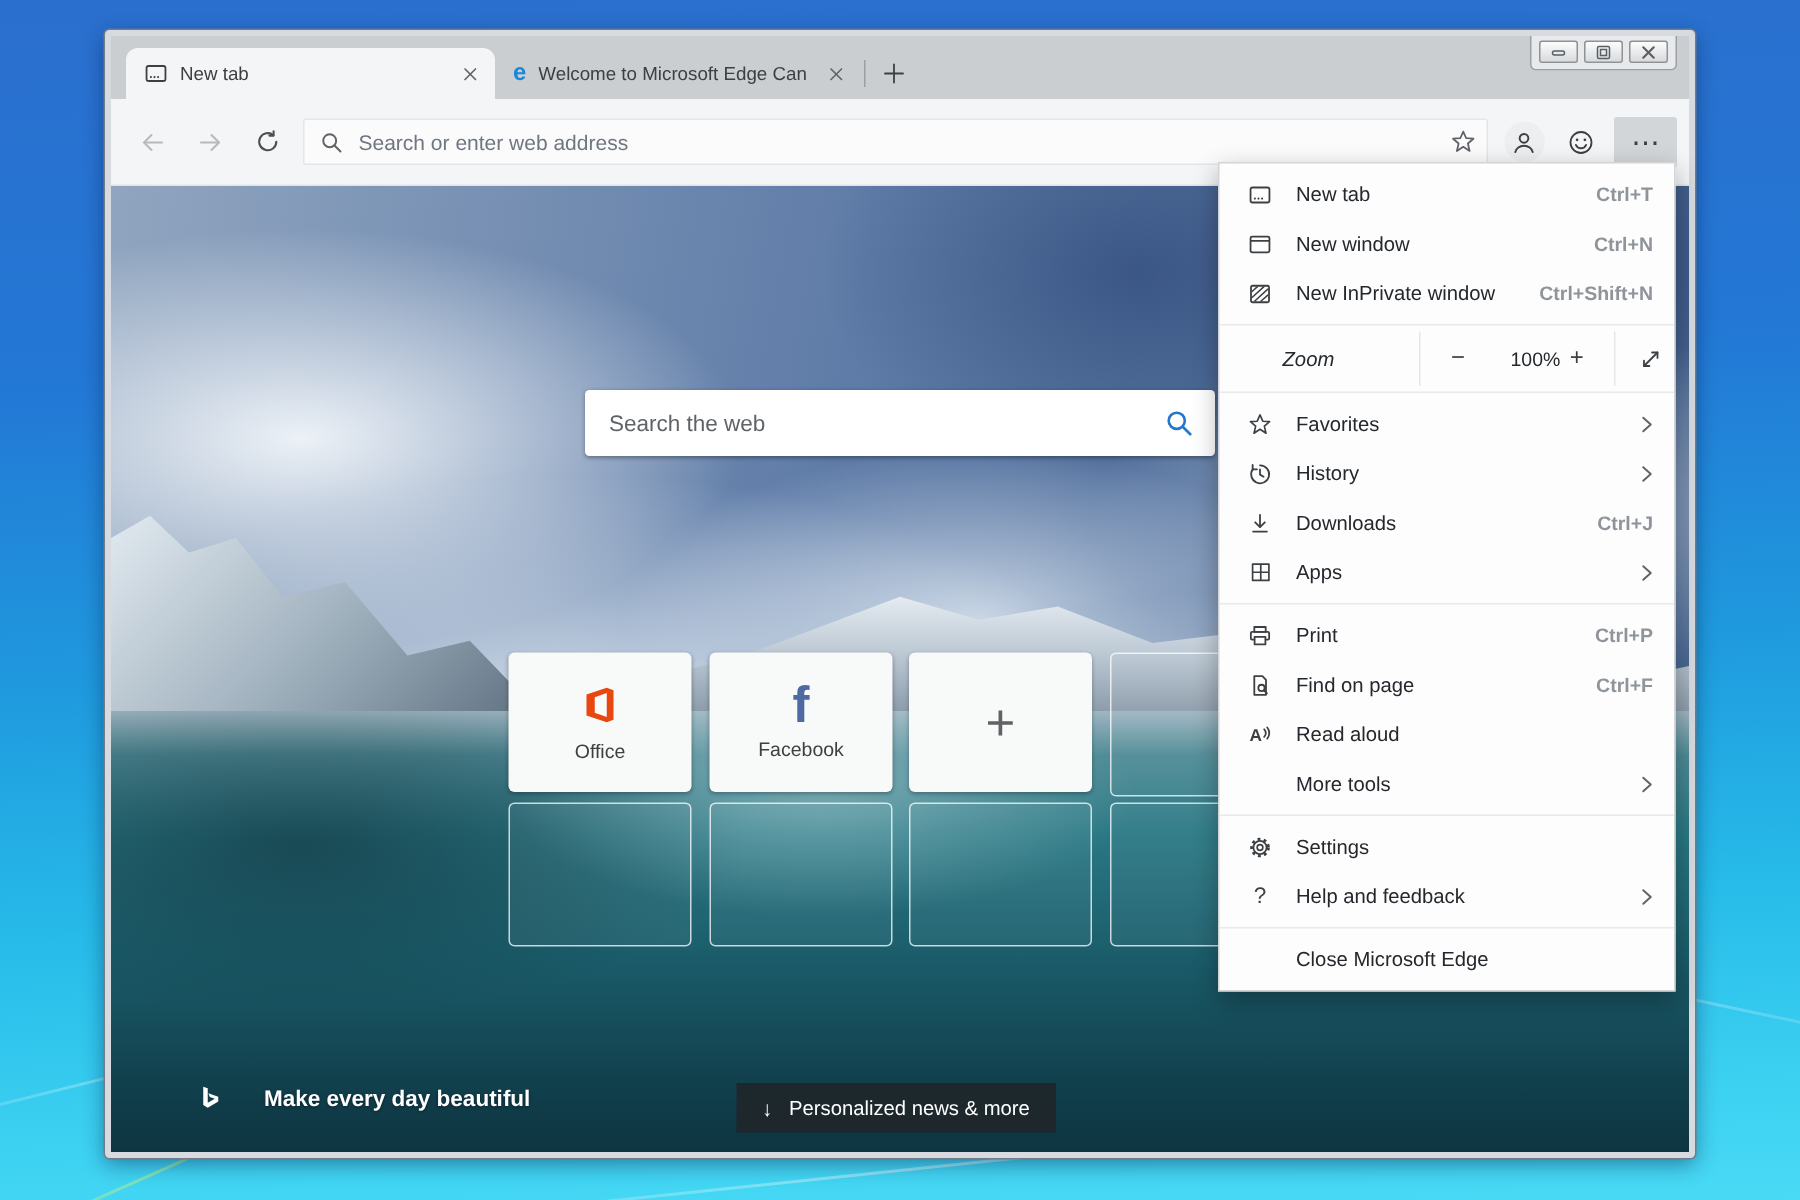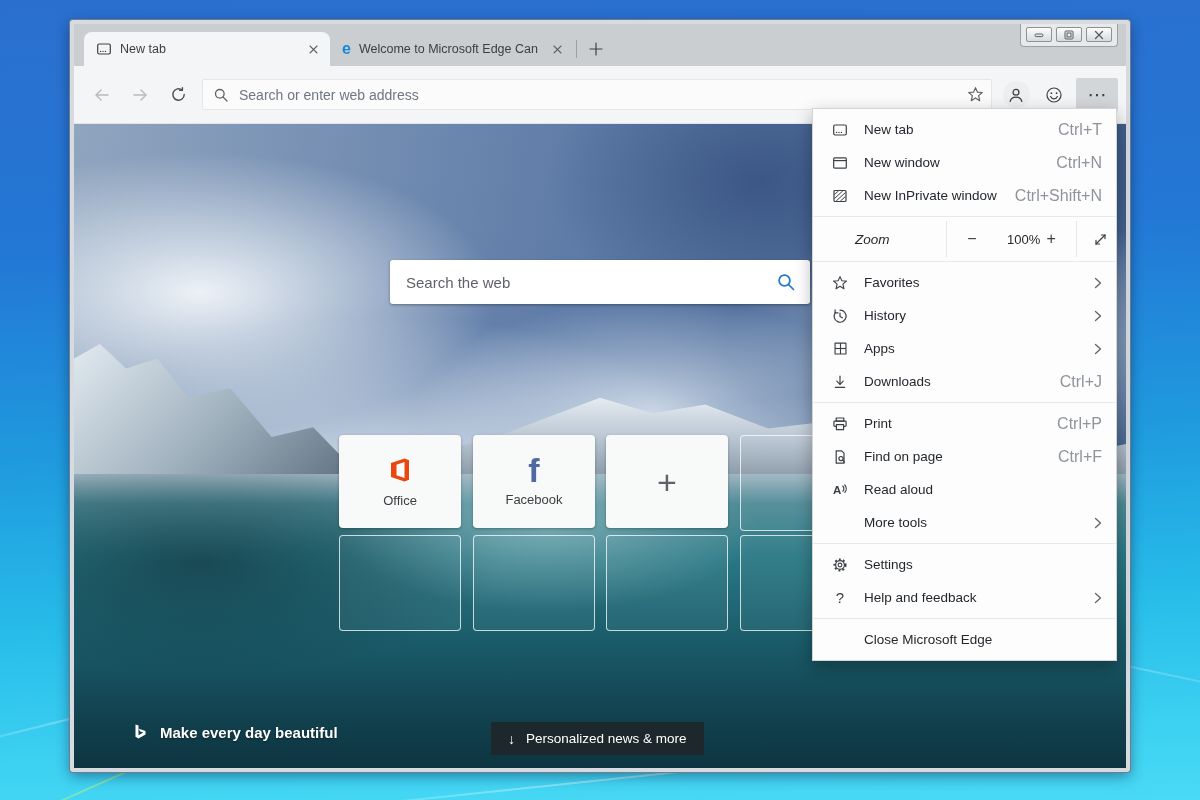--- a/index.html
+++ b/index.html
@@ -83,33 +83,33 @@
   .searchbox input{flex:1;border:none;outline:none;font-size:15px;color:#202124;font-family:"Liberation Sans",sans-serif;}
   .searchbox input::placeholder{color:#5f6368;}
 
   .tile{position:absolute;width:122px;height:93px;background:#f8f9f9;border-radius:4px;
     box-shadow:0 1px 3px rgba(0,0,0,.3);display:flex;flex-direction:column;align-items:center;justify-content:center;gap:8px;}
   .tile-label{font-size:13px;color:#3c4043;}
   .fb-f{font-weight:700;font-size:34px;color:#4f69a2;line-height:.85;}
   .add-plus{font-size:34px;font-weight:300;color:#5f6368;line-height:1;}
   .tile.outline{background:rgba(255,255,255,.05);border:1px solid rgba(255,255,255,.75);box-shadow:none;height:96px;}
 
-  .bing{position:absolute;left:58px;top:599px;display:flex;align-items:center;gap:11px;color:#fff;
+  .bing{position:absolute;left:58px;top:599px;display:flex;align-items:center;gap:27px;color:#fff;
     font-weight:700;font-size:15px;text-shadow:0 1px 2px rgba(0,0,0,.45);}
   .news-btn{position:absolute;left:417px;top:598px;height:33px;background:rgba(32,36,40,.85);color:#fff;
     display:flex;align-items:center;gap:11px;padding:0 17px;font-size:13.5px;}
   .news-arrow{font-size:14px;}
 
   
   .menu{position:absolute;left:812px;top:108px;width:305px;background:#fdfdfe;border:1px solid #d2d4d6;
     box-shadow:0 6px 16px rgba(0,0,0,.3);padding:4px 0;z-index:20;}
   .menu-row{height:33px;display:flex;align-items:center;padding:0 14px 0 18px;font-size:13.5px;color:#24282c;}
   .mi{width:18px;display:flex;align-items:center;justify-content:center;margin-right:15px;flex:0 0 auto;}
   .ml{flex:1;white-space:nowrap;}
-  .ms{font-size:16px;color:#8f949a;}
+  .ms{font-size:13px;color:#8f949a;font-weight:bold;}
   .mc{width:10px;display:flex;justify-content:flex-end;}
   .menu-sep{height:1px;background:#e8e9ea;margin:4px 0;}
   .zoom-row{height:36px;display:flex;align-items:stretch;font-size:13.5px;color:#24282c;}
   .zl{flex:0 0 133px;display:flex;align-items:center;padding-left:42px;font-style:italic;}
   .zctr{flex:1;border-left:1px solid #e6e7e9;border-right:1px solid #e6e7e9;display:flex;align-items:center;
     justify-content:space-between;padding:0 14px;}
   .zbtn{font-size:16px;color:#3c4043;width:22px;text-align:center;}
   .zval{font-size:13px;color:#24282c;margin-left:24px;}
   .zexp{flex:0 0 46px;display:flex;align-items:center;justify-content:center;}
   svg{display:block;}
@@ -375,43 +375,43 @@
       </span>
       <span class="ml">History</span>
       <span class="mc">
         <svg width="8" height="12" viewBox="0 0 8 12" fill="none" stroke="#5f6368" stroke-width="1.3" stroke-linecap="round" stroke-linejoin="round">
             <polyline points="1.5,1.5 6.5,6 1.5,10.5"></polyline>
           </svg>
       </span>
     </div>
     <div class="menu-row">
       <span class="mi">
+        <svg width="16" height="16" viewBox="0 0 16 16" fill="none" stroke="#3c4043" stroke-width="1.2" stroke-linecap="round" stroke-linejoin="round">
+            <line x1="8" y1="2.2" x2="8" y2="10.2"></line>
+            <polyline points="4.8,7.2 8,10.4 11.2,7.2"></polyline>
+            <line x1="3.4" y1="13.4" x2="12.6" y2="13.4"></line>
+          </svg>
+      </span>
+      <span class="ml">Downloads</span>
+      <span class="ms">Ctrl+J</span>
+    </div>
+    <div class="menu-row">
+      <span class="mi">
         <svg width="15" height="15" viewBox="0 0 16 16" fill="none" stroke="#3c4043" stroke-width="1.2" stroke-linejoin="round">
             <rect x="2.2" y="2.2" width="11.6" height="11.6"></rect>
             <line x1="8" y1="2.2" x2="8" y2="13.8"></line>
             <line x1="2.2" y1="8" x2="13.8" y2="8"></line>
           </svg>
       </span>
       <span class="ml">Apps</span>
       <span class="mc">
         <svg width="8" height="12" viewBox="0 0 8 12" fill="none" stroke="#5f6368" stroke-width="1.3" stroke-linecap="round" stroke-linejoin="round">
             <polyline points="1.5,1.5 6.5,6 1.5,10.5"></polyline>
           </svg>
       </span>
-    </div>
-    <div class="menu-row">
-      <span class="mi">
-        <svg width="16" height="16" viewBox="0 0 16 16" fill="none" stroke="#3c4043" stroke-width="1.2" stroke-linecap="round" stroke-linejoin="round">
-            <line x1="8" y1="2.2" x2="8" y2="10.2"></line>
-            <polyline points="4.8,7.2 8,10.4 11.2,7.2"></polyline>
-            <line x1="3.4" y1="13.4" x2="12.6" y2="13.4"></line>
-          </svg>
-      </span>
-      <span class="ml">Downloads</span>
-      <span class="ms">Ctrl+J</span>
     </div>
 
     <div class="menu-sep"></div>
 
     <div class="menu-row">
       <span class="mi">
         <svg width="16" height="16" viewBox="0 0 16 16" fill="none" stroke="#3c4043" stroke-width="1.2" stroke-linejoin="round">
             <rect x="4.2" y="2" width="7.6" height="3.2"></rect>
             <rect x="1.9" y="5.2" width="12.2" height="5.2" rx="0.8"></rect>
             <rect x="4.4" y="8.6" width="7.2" height="5" fill="#fdfdfe"></rect>

